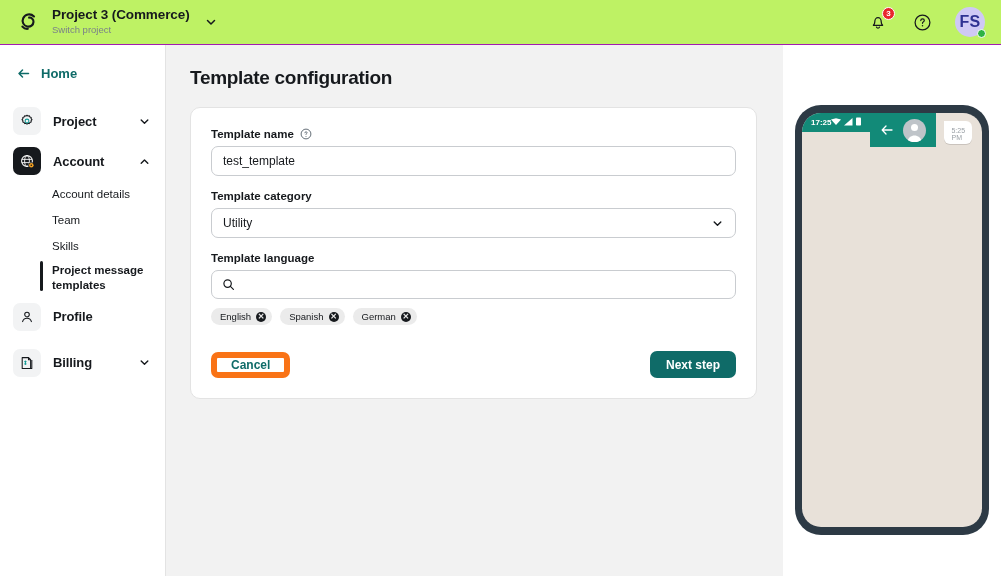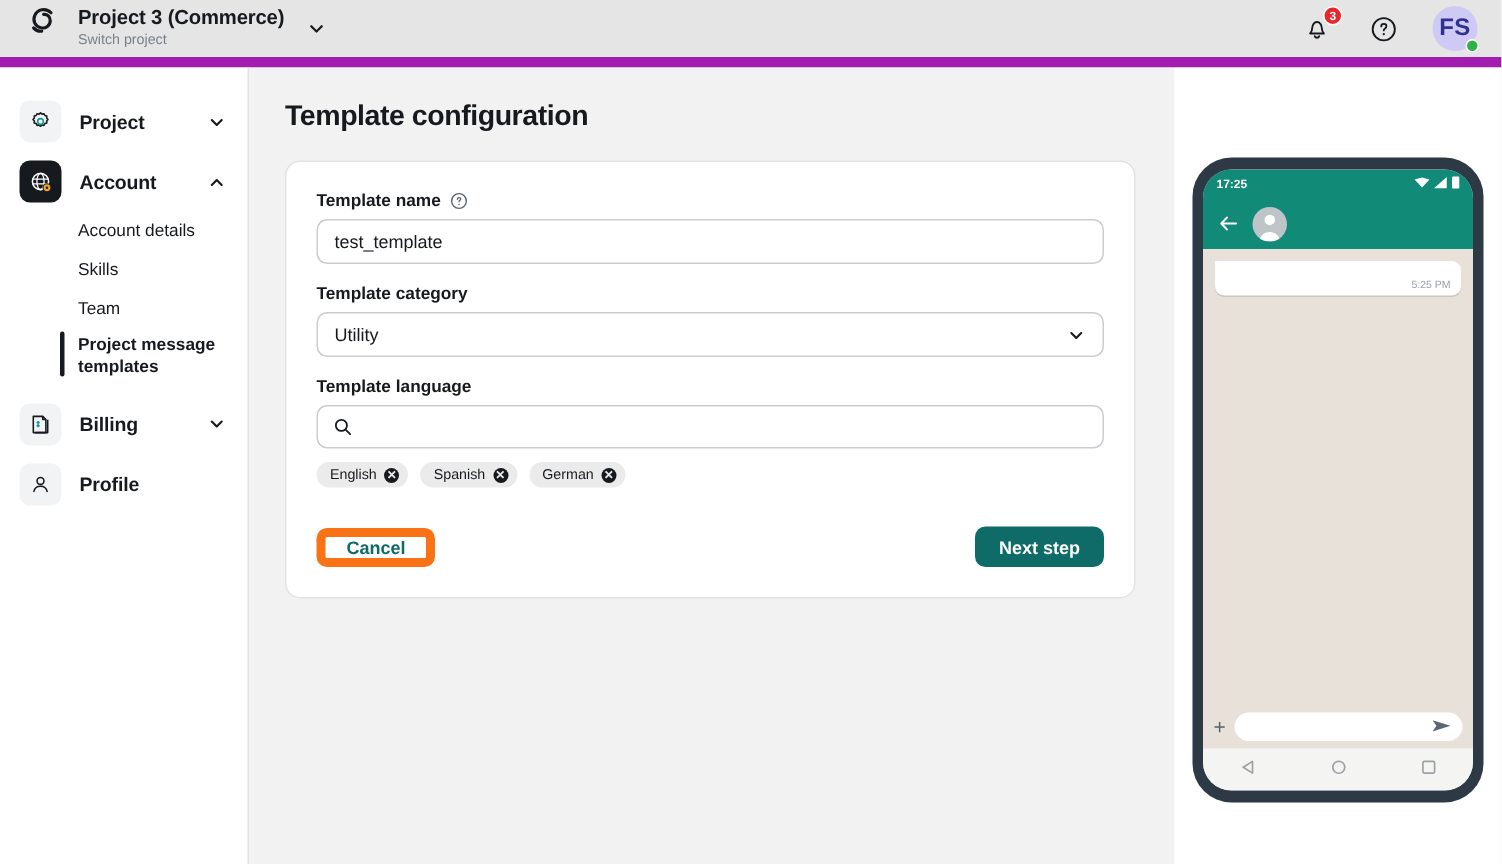--- a/index.html
+++ b/index.html
@@ -7,23 +7,23 @@
     width: 1001px; height: 576px;
     font-family: "Liberation Sans", sans-serif;
     background: #ffffff;
     overflow: hidden;
   }
   .app { width: 1001px; height: 576px; display: flex; flex-direction: column; background:#fff; }
 
   
   .topbar {
     height: 45px; min-height: 45px;
-    display: flex; 
-    border-bottom: 7px solid #a21caf;
-    background: #e5e5e5;
+    display: flex; align-items: center;
+    border-bottom: 1px solid #a21caf;
+    background: #bef264;
     padding: 0 16px 0 14px;
   }
   .brand-logo { width: 28px; height: 28px; flex: 0 0 28px; margin-right: 10px; }
   .proj-block { display: flex; align-items: center; }
   .proj-texts { display: flex; flex-direction: column; justify-content: center; line-height: 1.1; }
   .proj-title { font-size: 13.5px; font-weight: 700; color: #16191d; letter-spacing: -0.1px; }
   .proj-sub { font-size: 9.5px; color: #7a8189; margin-top: 2px; }
   .proj-caret { margin-left: 14px; color: #16191d; display:flex; align-items:center; }
   .topbar-spacer { flex: 1 1 auto; }
   .top-actions { display: flex; align-items: center; gap: 22px; }
@@ -160,21 +160,21 @@
     justify-content: center; padding-top: 60px;
   }
   .phone {
     width: 194px; height: 430px;
     background: #2d3a45; border-radius: 26px;
     padding: 8px 7px; position: relative;
   }
   .phone-screen {
     width: 100%; height: 100%;
     background: #e8e1d9; border-radius: 19px;
-    overflow: hidden; display: flex; flex-direction: column;
+    overflow: hidden; display: flex; flex-direction: row;
   }
   .wa-status {
     background: #128a78; height: 19px; flex: 0 0 19px;
     display: flex; align-items: center; justify-content: space-between;
     padding: 0 9px; color: #fff; font-size: 8px; font-weight: 700;
   }
   .wa-status-icons { display: flex; align-items: center; gap: 3px; }
   .wa-header {
     background: #128a78; height: 34px; flex: 0 0 34px;
     display: flex; align-items: center; gap: 9px; padding: 0 10px;
@@ -258,20 +258,28 @@
         <span class="avatar">FS</span>
         <span class="avatar-dot"></span>
       </span>
     </div>
   </div>
 
   <div class="body-row">
 
     <div class="sidebar">
 
+      <div class="home-row">
+        <span style="display:flex;align-items:center;">
+          <svg width="15" height="15" viewBox="0 0 15 15" fill="none">
+            <path d="M12.5 7.5H3M6.5 4L3 7.5 6.5 11" stroke="#0f6b68" stroke-width="1.5" stroke-linecap="round" stroke-linejoin="round"></path>
+          </svg>
+        </span>
+        <span class="home-label">Home</span>
+      </div>
 
       <div class="nav-item">
         <span class="nav-icon">
           <svg width="16" height="16" viewBox="0 0 16 16" fill="none">
             <path d="M8 2.2l1 .9 1.3-.3.6 1.2 1.3.4-.1 1.3.9 1-.9 1 .1 1.3-1.3.4-.6 1.2-1.3-.3-1 .9-1-.9-1.3.3-.6-1.2-1.3-.4.1-1.3-.9-1 .9-1-.1-1.3 1.3-.4.6-1.2 1.3.3 1-.9z" stroke="#16191d" stroke-width="1.05" stroke-linejoin="round"></path>
             <circle cx="8" cy="8" r="1.9" stroke="#0f9a94" stroke-width="1.05"></circle>
           </svg>
         </span>
         <span class="nav-label">Project</span>
         <span class="nav-caret">
@@ -298,55 +306,55 @@
             <path d="M3.2 8.3L6.5 5 9.8 8.3" stroke="#16191d" stroke-width="1.4" stroke-linecap="round" stroke-linejoin="round"></path>
           </svg>
         </span>
       </div>
 
       <div class="subnav">
         <div class="sub-item">
           <span>Account details</span>
         </div>
         <div class="sub-item">
+          <span>Team</span>
+        </div>
+        <div class="sub-item">
           <span>Skills</span>
-        </div>
-        <div class="sub-item">
-          <span>Team</span>
         </div>
         <div class="sub-item selected">
           <span>Project message templates</span>
         </div>
+      </div>
+
+      <div class="nav-item">
+        <span class="nav-icon">
+          <svg width="16" height="16" viewBox="0 0 16 16" fill="none">
+            <circle cx="8" cy="5.6" r="2.3" stroke="#16191d" stroke-width="1.05"></circle>
+            <path d="M3.6 12.6c.5-2.2 2.3-3.4 4.4-3.4s3.9 1.2 4.4 3.4" stroke="#16191d" stroke-width="1.05" stroke-linecap="round"></path>
+          </svg>
+        </span>
+        <span class="nav-label">Profile</span>
       </div>
 
       <div class="nav-item" style="margin-top:6px;">
         <span class="nav-icon">
           <svg width="16" height="16" viewBox="0 0 16 16" fill="none">
             <path d="M3.2 2.6h6.3l2.1 2.1v8.7H3.2z" stroke="#16191d" stroke-width="1.05" stroke-linejoin="round"></path>
             <path d="M9.5 2.6v2.1h2.1" stroke="#16191d" stroke-width="1.05" stroke-linejoin="round"></path>
             <path d="M6.4 5.6v4.3M5.3 6.6h2.2M5.3 8.9h2.2" stroke="#0f9a94" stroke-width="1"></path>
             <path d="M12.8 4.9v8.5H4.6" stroke="#16191d" stroke-width="1.05" stroke-linejoin="round"></path>
           </svg>
         </span>
         <span class="nav-label">Billing</span>
         <span class="nav-caret">
           <svg width="13" height="13" viewBox="0 0 13 13" fill="none">
             <path d="M3.2 5L6.5 8.3 9.8 5" stroke="#16191d" stroke-width="1.4" stroke-linecap="round" stroke-linejoin="round"></path>
           </svg>
         </span>
-      </div>
-
-      <div class="nav-item">
-        <span class="nav-icon">
-          <svg width="16" height="16" viewBox="0 0 16 16" fill="none">
-            <circle cx="8" cy="5.6" r="2.3" stroke="#16191d" stroke-width="1.05"></circle>
-            <path d="M3.6 12.6c.5-2.2 2.3-3.4 4.4-3.4s3.9 1.2 4.4 3.4" stroke="#16191d" stroke-width="1.05" stroke-linecap="round"></path>
-          </svg>
-        </span>
-        <span class="nav-label">Profile</span>
       </div>
     </div>
 
     <div class="main">
       <div class="page-title">Template configuration</div>
 
       <div class="card">
 
         <div class="field">
           <div class="field-label">

